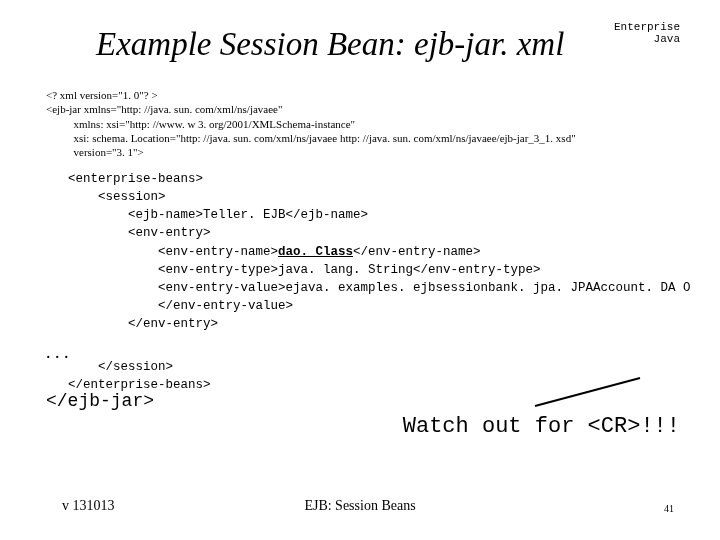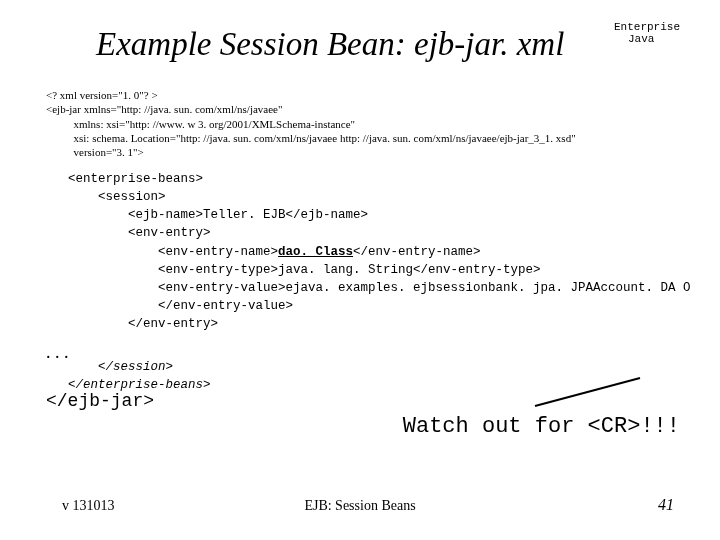--- a/index.html
+++ b/index.html
@@ -30,21 +30,21 @@
   .logo {
     position: absolute;
     top: 22px;
     right: 40px;
     font-size: 11px;
     line-height: 1.05;
     text-align: left;
     font-family: Liberation Mono, monospace;
   }
   .logo .l1 { display:block; }
-  .logo .l2 { display:block; padding-left:14px; }
+  .logo .l2 { display:block; padding-left:14px;text-align:right; }
   .header-block {
     position: absolute;
     top: 88px;
     left: 46px;
     right: 46px;
     font-size: 11px;
     line-height: 1.3;
     font-family: "Times New Roman", Times, serif;
     white-space: pre;
   }
@@ -65,21 +65,20 @@
     font-family: "Times New Roman", Times, serif;
   }
   .code-block2 {
     position: absolute;
     top: 358px;
     left: 68px;
     font-family: "Courier New", Courier, monospace;
     font-size: 12.5px;
     line-height: 1.45;
     white-space: pre;
-    font-style: italic;
   }
   .code-block3 {
     position: absolute;
     top: 391px;
     left: 46px;
     font-family: "Courier New", Courier, monospace;
     font-size: 18px;
     white-space: pre;
   }
   .underline { text-decoration: underline; font-weight: bold; }
@@ -106,22 +105,21 @@
     bottom: 26px;
     left: 0;
     right: 0;
     text-align: center;
     font-size: 14px;
   }
   .footer-right {
     position: absolute;
     bottom: 26px;
     right: 46px;
-    font-size: 16px;
-    font-style: italic;
+    font-size: 10px;
   }
 </style>
 </head>
 <body>
 
 <div class="slide">
 
   <div class="title">Example Session Bean: ejb-jar. xml</div>
 
   <div class="logo">

